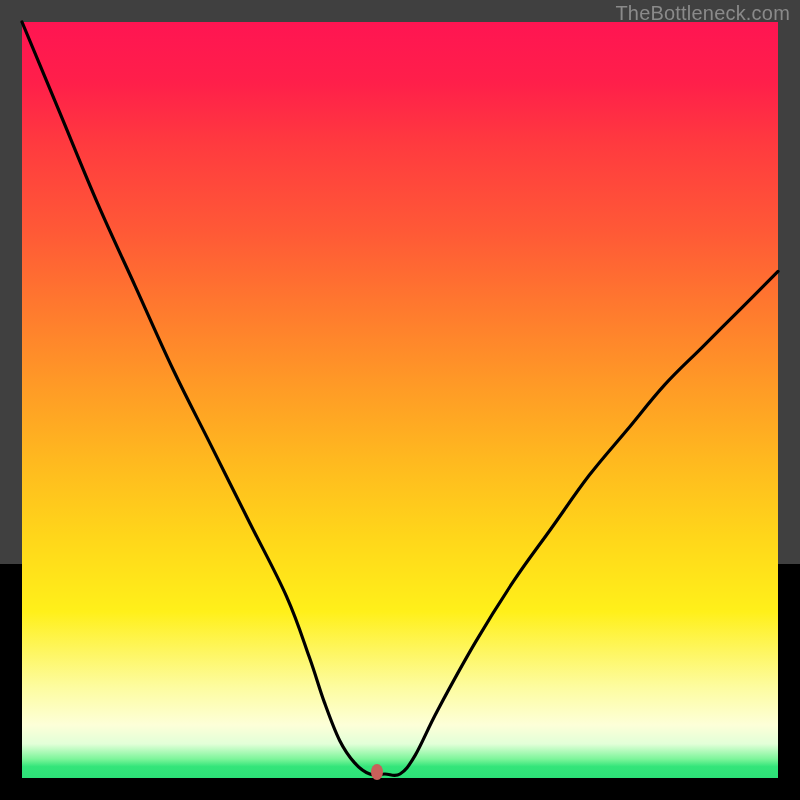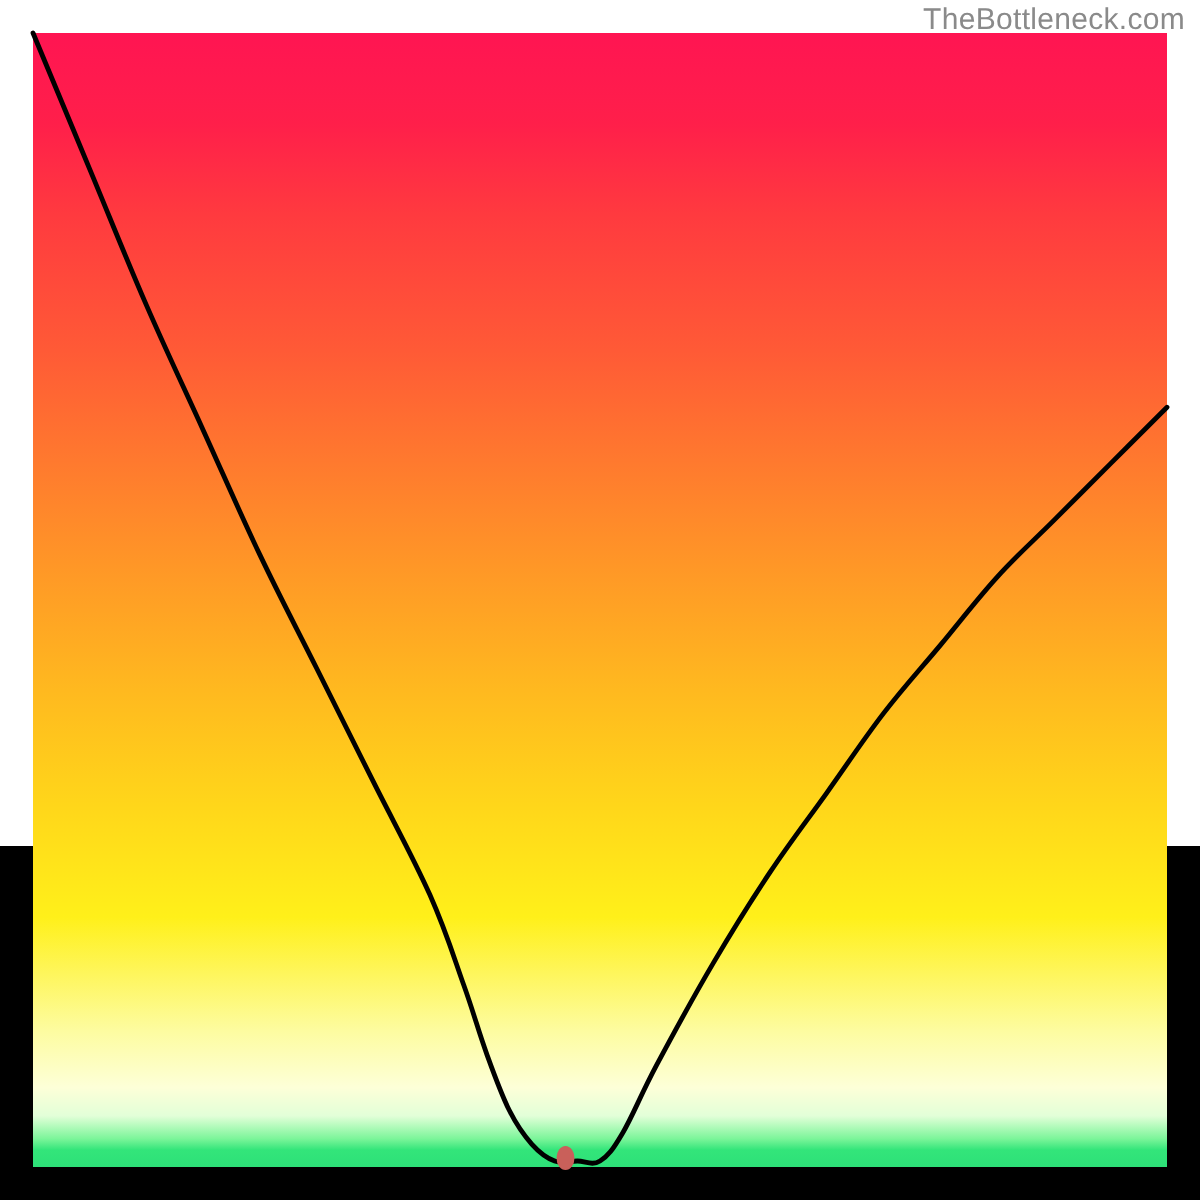--- a/index.html
+++ b/index.html
@@ -10,21 +10,21 @@
     background: #000;
     overflow: hidden;
     font-family: Arial, Helvetica, sans-serif;
   }
   .frame {
     position: absolute;
     left: 0;
     top: 0;
     width: 800px;
     height: 564px;
-    background: #ffffff;
+    background: #404040;
   }
   .plot-area {
     position: absolute;
     left: 22px;
     top: 22px;
     width: 756px;
     height: 756px;
     
     background: linear-gradient(
       to bottom,

